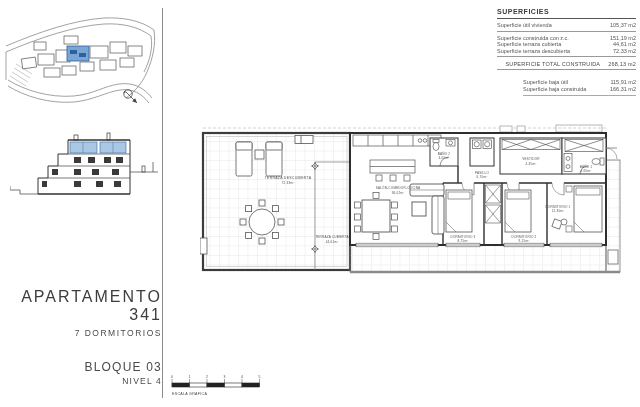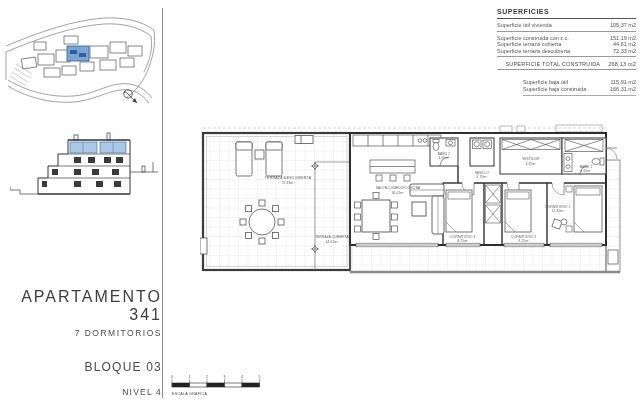--- a/index.html
+++ b/index.html
@@ -4,21 +4,21 @@
 <style>
   html,body{margin:0;padding:0;background:#fff;}
   #stage{position:relative;width:640px;height:407px;background:#ffffff;overflow:hidden;
          font-family:"Liberation Sans",sans-serif;}
   .divider{position:absolute;left:162px;top:8px;height:390px;width:0;border-left:1px solid #8a8a8a;}
   
   .titleblock{position:absolute;left:0;top:288px;width:162px;text-align:right;color:#4a4a4a;}
   .tb-apartment{font-size:16px;letter-spacing:2px;color:#3d3d3d;}
   .tb-sub{font-size:8.5px;letter-spacing:1.5px;margin-top:4px;color:#4a4a4a;}
   .tb-block{font-size:12px;letter-spacing:1.2px;margin-top:22px;color:#4a4a4a;}
-  .tb-level{font-size:8.5px;letter-spacing:1.2px;margin-top:13px;color:#4a4a4a;padding-left:40px;}
+  .tb-level{font-size:8.5px;letter-spacing:1.2px;margin-top:2px;color:#4a4a4a;padding-left:40px;}
   
   .sup{position:absolute;left:497px;top:8px;width:139px;font-size:5.5px;color:#555;}
   .sup-h{font-size:7px;font-weight:bold;letter-spacing:.5px;color:#3c3c3c;
          border-bottom:1px solid #555;padding-bottom:3px;margin-bottom:3px;}
   .sup-row{display:flex;justify-content:space-between;line-height:6.6px;}
   .sup-first{border-bottom:1px solid #999;padding-bottom:2px;margin-bottom:3px;}
   .sup-group{border-bottom:1px solid #999;padding-bottom:2px;margin-bottom:2px;}
   .sup-total{display:flex;justify-content:flex-end;gap:8px;padding:2px 0;
              border-bottom:1px solid #999;color:#4a4a4a;letter-spacing:.2px;}
   .sup-extra{margin-top:9px;margin-left:26px;border-bottom:1px solid #aaa;padding-bottom:2px;}

